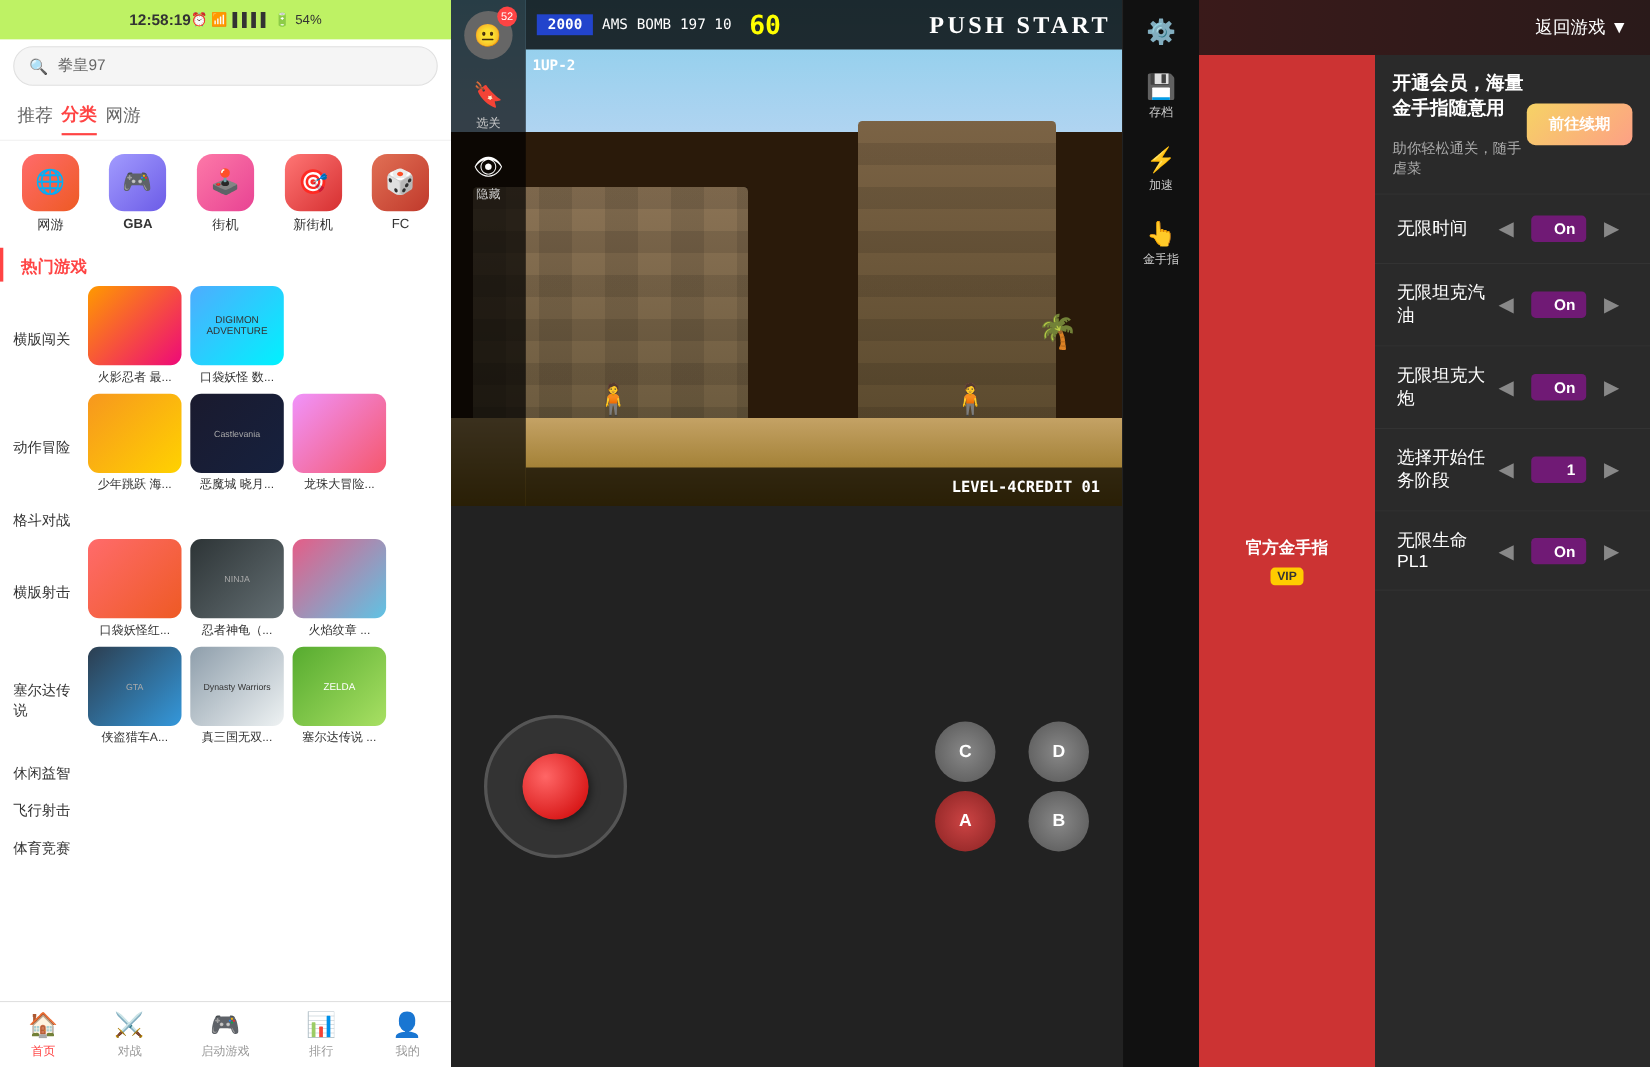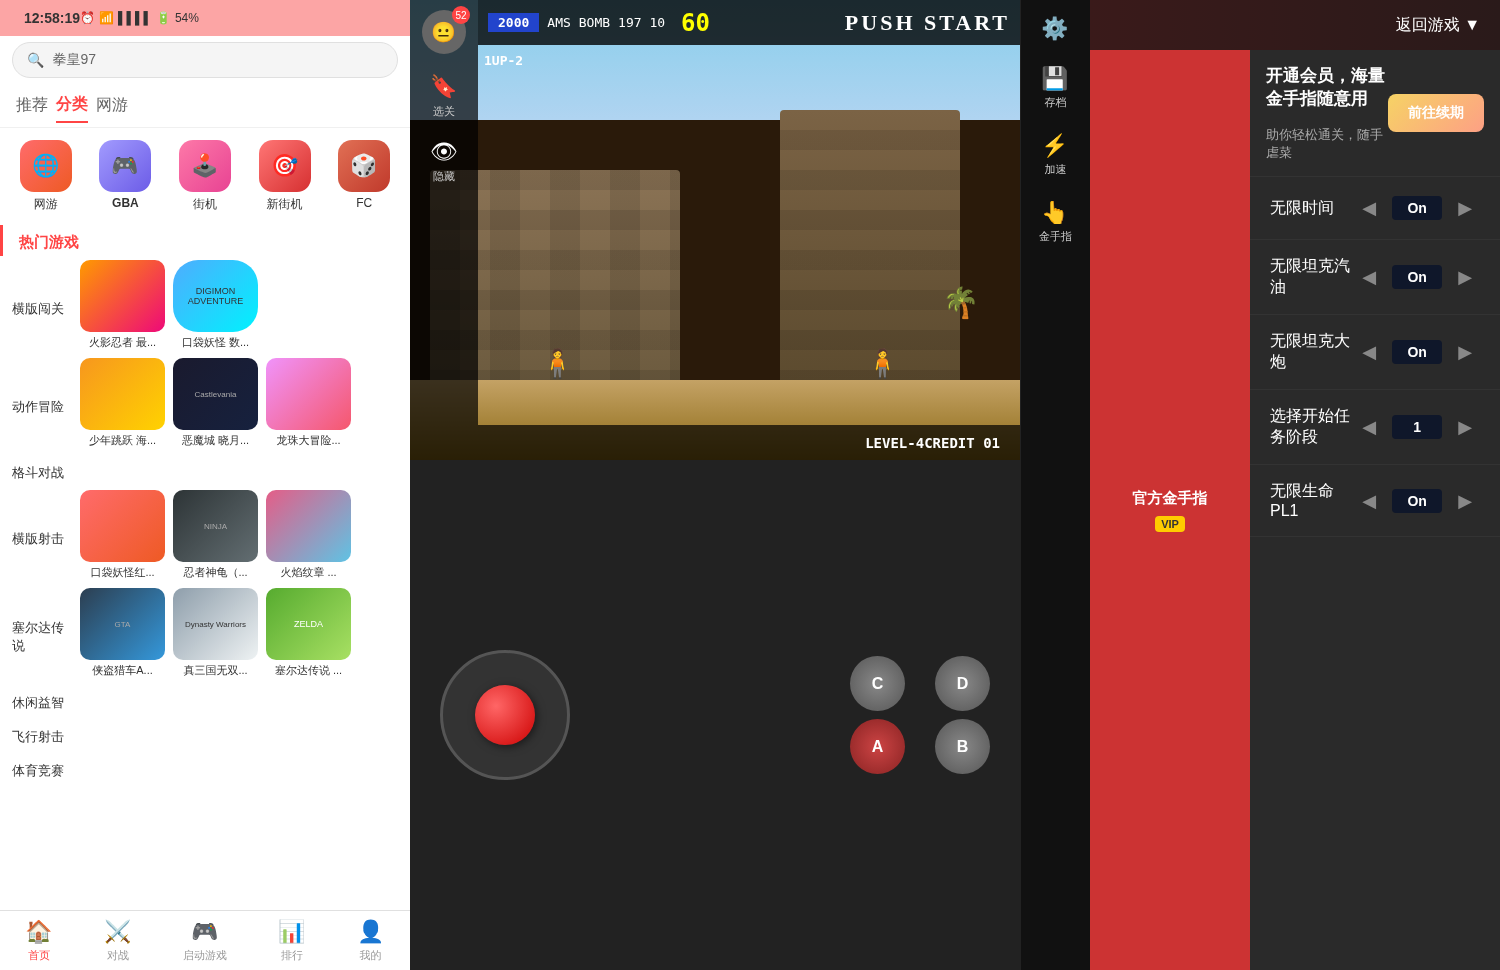--- a/index.html
+++ b/index.html
@@ -12,27 +12,27 @@
       background: #fff;
       display: flex;
       flex-direction: column;
       overflow: hidden;
       flex-shrink: 0;
     }
 
     
     .status-bar {
       height: 36px;
-      background: #fca5a5;
+      background: #bef264;
       display: flex;
       align-items: center;
       padding: 0 24px;
       font-size: 13px;
       color: #333;
-      justify-content: flex-start;
+      justify-content: center;
     }
     .status-time { font-weight: bold; font-size: 14px; }
     .status-icons { display: flex; align-items: center; gap: 4px; font-size: 12px; }
 
     
     .search-bar {
       padding: 6px 12px;
       background: #fff;
     }
     .search-input {
@@ -141,21 +141,21 @@
     .game-thumb {
       width: 85px; height: 72px;
       border-radius: 10px;
       overflow: hidden;
       background: #ddd;
       display: flex; align-items: center; justify-content: center;
       font-size: 10px;
       color: #666;
     }
     .game-thumb-naruto { background: linear-gradient(135deg, #ff9a00, #ee0979); }
-    .game-thumb-digimon { background: linear-gradient(135deg, #4facfe, #00f2fe); border-radius: 25px; }
+    .game-thumb-digimon { background: linear-gradient(135deg, #4facfe, #00f2fe); }
     .game-thumb-yugioh { background: linear-gradient(135deg, #a18cd1, #fbc2eb); }
     .game-thumb-onepice { background: linear-gradient(135deg, #f7971e, #ffd200); }
     .game-thumb-castlevania { background: linear-gradient(135deg, #1a1a2e, #16213e); }
     .game-thumb-dragonball { background: linear-gradient(135deg, #f093fb, #f5576c); }
     .game-thumb-pokemon { background: linear-gradient(135deg, #ff6b6b, #ee5a24); }
     .game-thumb-ninja { background: linear-gradient(135deg, #2d3436, #636e72); }
     .game-thumb-fire { background: linear-gradient(135deg, #e55d87, #5fc3e4); }
     .game-thumb-gta { background: linear-gradient(135deg, #2c3e50, #3498db); }
     .game-thumb-dynasty { background: linear-gradient(135deg, #8e9eab, #eef2f3); }
     .game-thumb-zelda { background: linear-gradient(135deg, #56ab2f, #a8e063); }
@@ -421,26 +421,26 @@
       align-items: center;
       gap: 8px;
     }
     .cheat-arrow {
       color: #888;
       font-size: 18px;
       cursor: pointer;
       padding: 4px 8px;
     }
     .cheat-value {
-      background: #0f172a;
+      background: #701a75;
       color: white;
       font-size: 14px;
       font-weight: bold;
       min-width: 50px;
-      text-align: center;
+      text-align: right;
       padding: 4px 10px;
       border-radius: 4px;
     }
 
     
     .return-bar {
       height: 50px;
       background: linear-gradient(90deg, #3a1a1a, #2a1a1a);
       display: flex;
       align-items: center;

